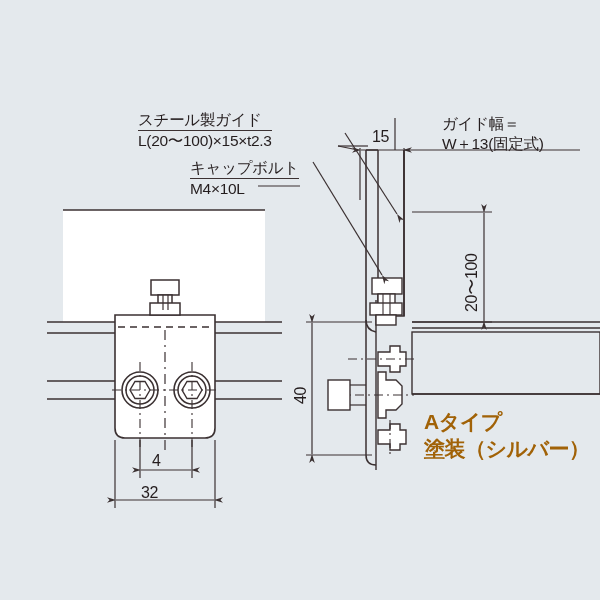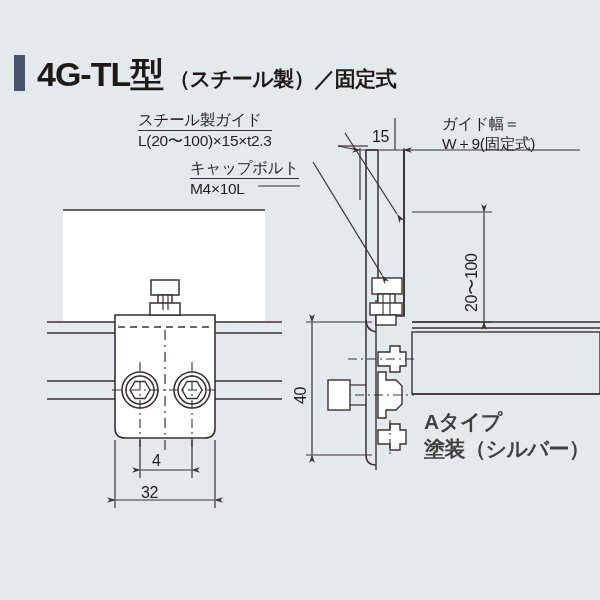--- a/index.html
+++ b/index.html
@@ -68,51 +68,46 @@
     letter-spacing: -0.3px;
   }
   .dimtext.rot {
     transform-origin: left top;
     transform: rotate(-90deg);
   }
   .bigtext {
     position: absolute;
     font-size: 21px;
     font-weight: bold;
-    color: #404040;
+    color: #a16207;
     line-height: 1.3;
     white-space: nowrap;
     letter-spacing: -0.5px;
   }
   svg { position: absolute; left: 0; top: 0; }
 </style>
 </head>
 <body>
 
 <div id="page">
 
-  <div id="title-row">
-    <div id="title-accent"></div>
-    <div id="title-main">4G-TL型</div>
-    <div id="title-sub">（スチール製）／固定式</div>
-  </div>
 
   <div class="anno" style="left:138px; top:110px;">
     <span class="ul">スチール製ガイド</span>
     <span class="plain">L(20〜100)×15×t2.3</span>
   </div>
 
   <div class="anno" style="left:190px; top:158px;">
     <span class="ul">キャップボルト</span>
     <span class="plain">M4×10L</span>
   </div>
 
   <div class="anno" style="left:418px; top:114px;margin-left:24px;">
     <span class="plain">ガイド幅＝</span>
-    <span class="plain">W＋9(固定式)</span>
+    <span class="plain">W＋13(固定式)</span>
   </div>
 
   <div class="bigtext" style="left:424px; top:408px;">
     <div>Aタイプ</div>
     <div>塗装（シルバー）</div>
   </div>
 
   <div class="dimtext" style="left:152px; top:452px;">4</div>
   <div class="dimtext" style="left:141px; top:484px;">32</div>
   <div class="dimtext rot" style="left:292px; top:404px;">40</div>

